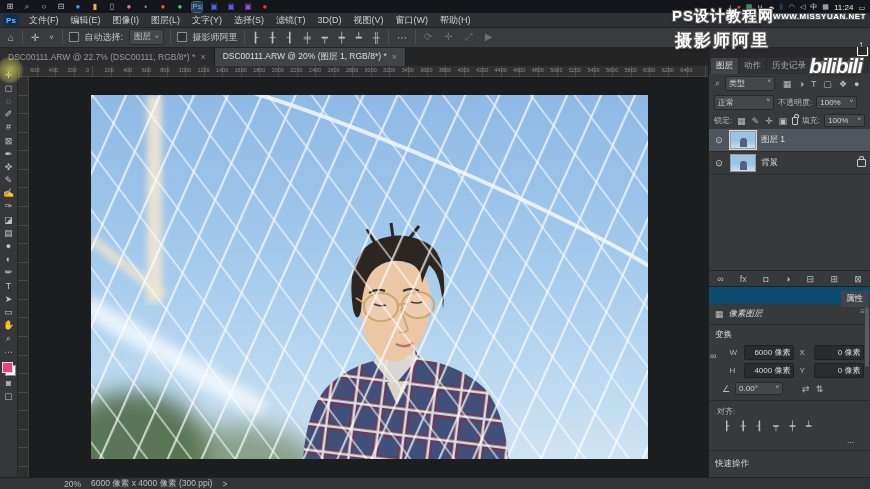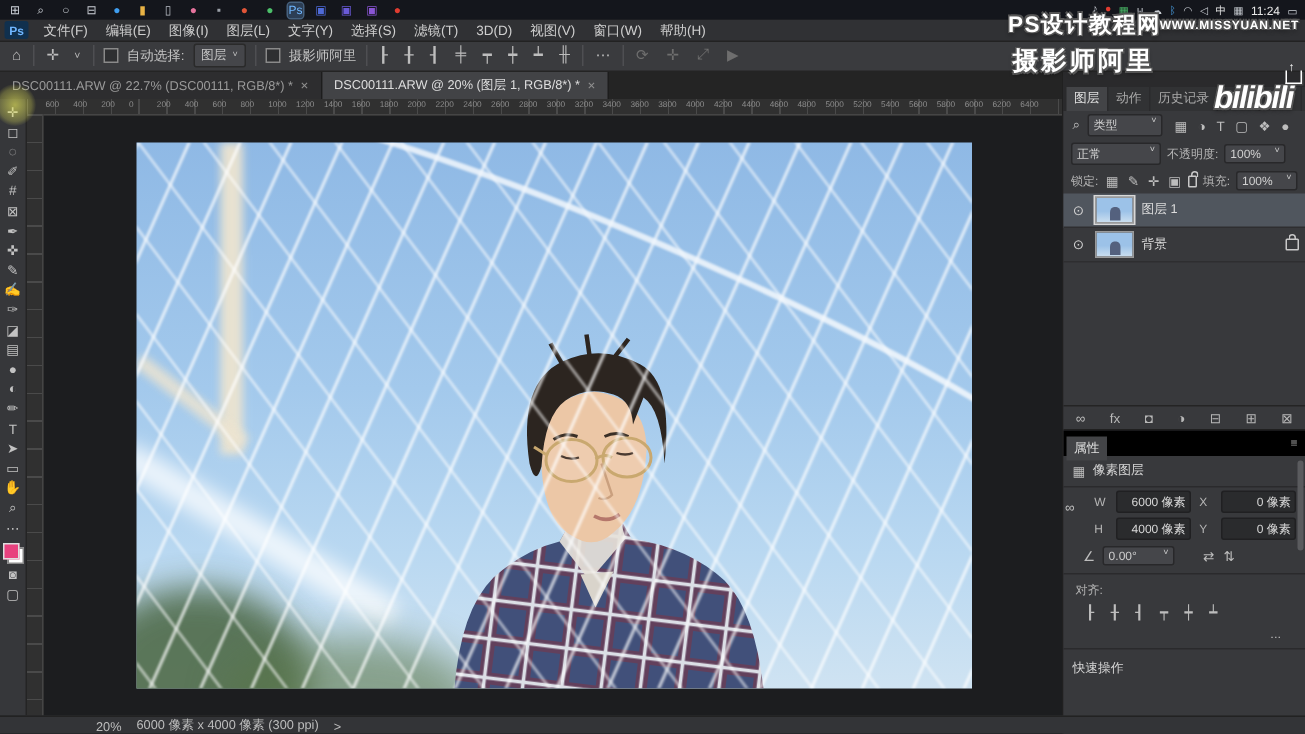--- a/index.html
+++ b/index.html
@@ -416,28 +416,29 @@
         <span class="">fx</span>
         <span class="">◘</span>
         <span class="">◑</span>
         <span class="">⊟</span>
         <span class="">⊞</span>
         <span class="">⊠</span>
       </div>
   </div>
 
   <div id="props-panel">
-    <div style="display:flex;align-items:flex-start;background:#000000;height:17px;padding:4px 2px 0 2px;box-sizing:border-box;">
+    <div style="display:flex;align-items:flex-end;background:#0c4a6e;height:17px;padding:4px 2px 0 2px;box-sizing:border-box;flex-direction:column;">
       <span class="ptab active">属性</span>
       <span class="pmenu">≡</span>
     </div>
     <div class="prow" style="border-bottom:1px solid #2a2a2c;padding:4px 5px;">
       <span class="p-ic">▦</span>
-      <span style="color:#d8d8d8;">像素图层</span>
-    </div>
+      <span style="color:#d8d8d8;font-style:italic;">像素图层</span>
+    </div>
+    <div class="sec-title">变换</div>
     <div style="display:flex;">
       <span class="p-ic" style="padding-top:8px;">∞</span>
       <div class="tf-grid">
         <span class="tinylab">W</span>
         <span class="tf-input">6000 像素</span>
         <span class="tinylab">X</span>
         <span class="tf-input">0 像素</span>
         <span class="tinylab">H</span>
         <span class="tf-input">4000 像素</span>
         <span class="tinylab">Y</span>

